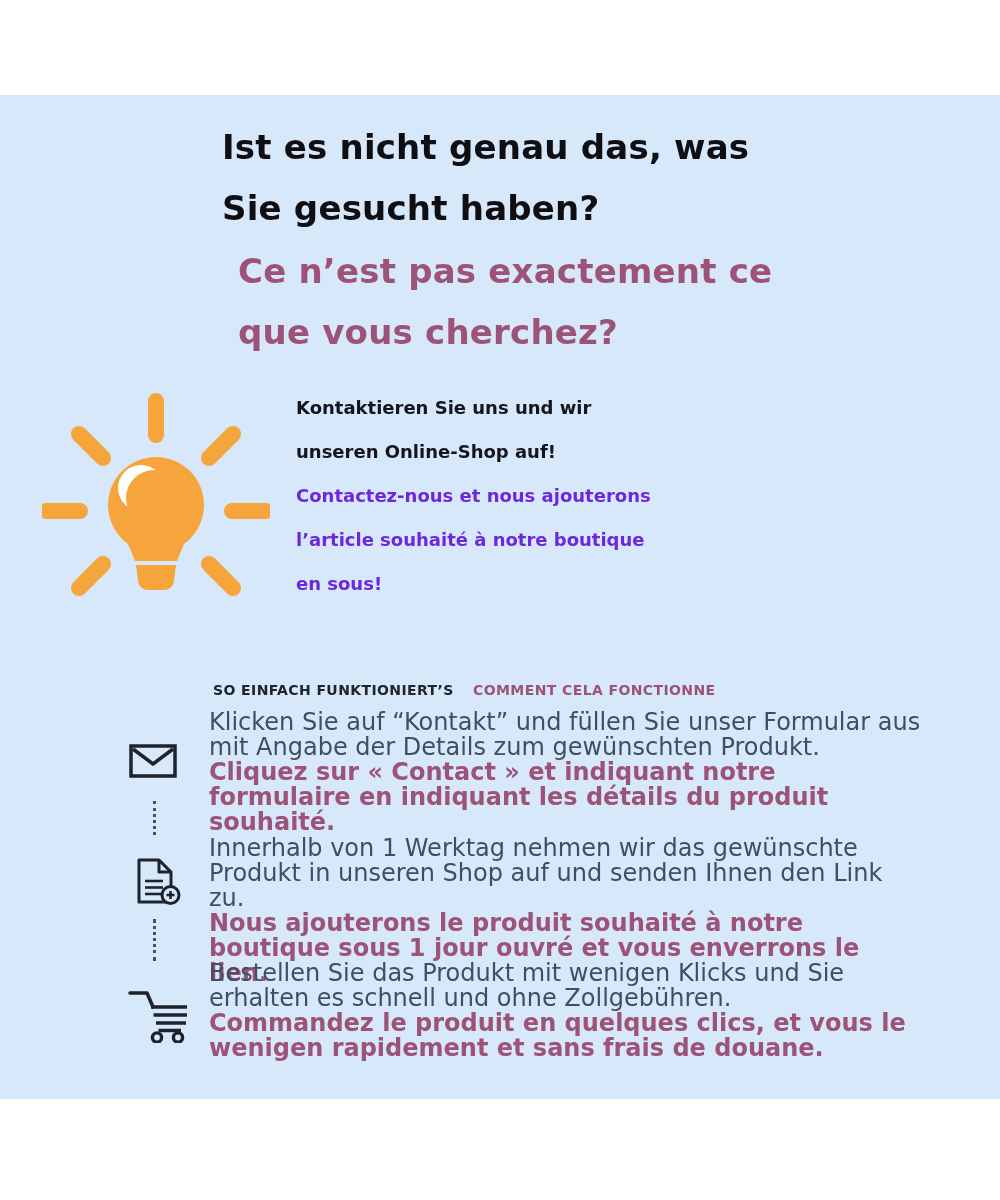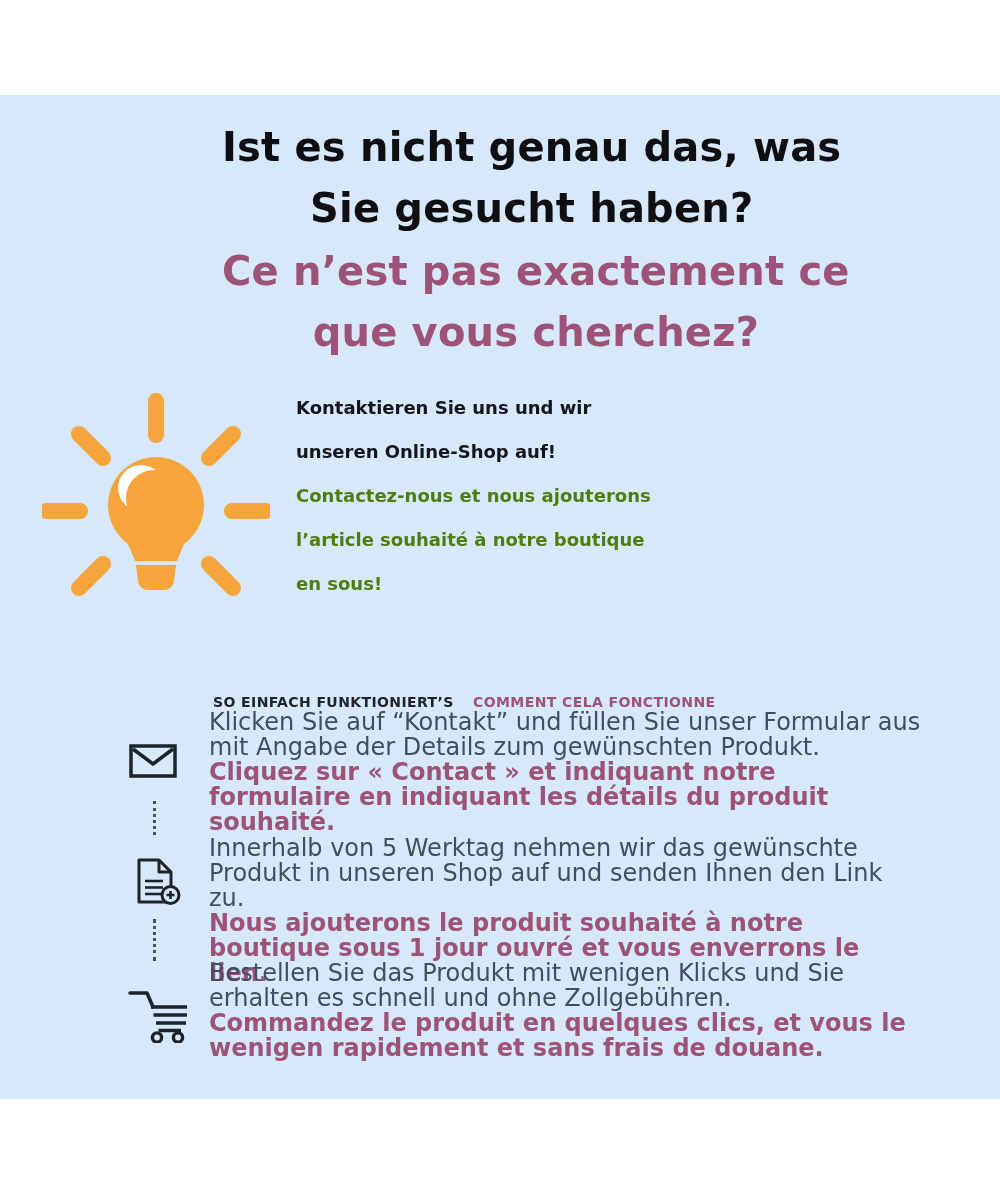--- a/index.html
+++ b/index.html
@@ -4,31 +4,31 @@
 <style>
   html,body{margin:0;padding:0;background:#ffffff;}
   .page{
     position:relative;width:1000px;height:1200px;background:#ffffff;overflow:hidden;
     font-family:"DejaVu Sans","Liberation Sans",sans-serif;
   }
   .panel{
     position:absolute;left:0;top:95px;width:1000px;height:1004px;background:#d7e8fb;
   }
   
-  .heading{position:absolute;left:222px;font-weight:bold;font-size:40px;line-height:61px;letter-spacing:0.2px;text-align:center;}
+  .heading{position:absolute;left:222px;font-weight:bold;font-size:34px;line-height:61px;letter-spacing:0.2px;}
   .heading-de{top:22px;color:#0e0e13;}
-  .heading-fr{top:146px;color:#9d5377;}
+  .heading-fr{top:146px;color:#9d5377;margin-left:16px;}
   
   .bulb{position:absolute;left:42px;top:298px;}
   
   .intro{position:absolute;left:296px;top:291px;font-weight:bold;font-size:18px;line-height:44px;}
   .intro-de{color:#15151d;}
-  .intro-fr{color:#4d7c0f;}
+  .intro-fr{color:#6d28d9;}
   
-  .how-title{position:absolute;left:213px;top:587px;font-size:14px;font-weight:bold;letter-spacing:0.4px;color:#20242c;white-space:nowrap;margin-top:12px;}
+  .how-title{position:absolute;left:213px;top:587px;font-size:14px;font-weight:bold;letter-spacing:0.4px;color:#20242c;white-space:nowrap;}
   .how-title .fr{color:#9d5377;margin-left:14px;}
   
   .step-text{position:absolute;left:209px;width:715px;font-size:24px;line-height:25px;}
   .step1{top:615px;}
   .step2{top:741px;}
   .step3{top:866px;}
   .step-de{color:#414e5e;}
   .step-fr{color:#9d5377;font-weight:bold;}
   
   .icon-abs{position:absolute;}
@@ -118,21 +118,21 @@
       <circle cx="31" cy="50.5" r="4.6" fill="none" stroke="#1d222b" stroke-width="3.4"></circle>
       <circle cx="52" cy="50.5" r="4.6" fill="none" stroke="#1d222b" stroke-width="3.4"></circle>
     </svg>
 
     <div class="step-text step1">
       <div class="step-de">Klicken Sie auf “Kontakt” und füllen Sie unser Formular aus mit Angabe der Details zum gewünschten Produkt.</div>
       <div class="step-fr">Cliquez sur « Contact » et indiquant notre formulaire en indiquant les détails du produit souhaité.</div>
     </div>
 
     <div class="step-text step2">
-      <div class="step-de">Innerhalb von 5 Werktag nehmen wir das gewünschte Produkt in unseren Shop auf und senden Ihnen den Link zu.</div>
+      <div class="step-de">Innerhalb von 1 Werktag nehmen wir das gewünschte Produkt in unseren Shop auf und senden Ihnen den Link zu.</div>
       <div class="step-fr">Nous ajouterons le produit souhaité à notre boutique sous 1 jour ouvré et vous enverrons le lien.</div>
     </div>
 
     <div class="step-text step3">
       <div class="step-de">Bestellen Sie das Produkt mit wenigen Klicks und Sie erhalten es schnell und ohne Zollgebühren.</div>
       <div class="step-fr">Commandez le produit en quelques clics, et vous le wenigen rapidement et sans frais de douane.</div>
     </div>
 
   </div>
 </div>

